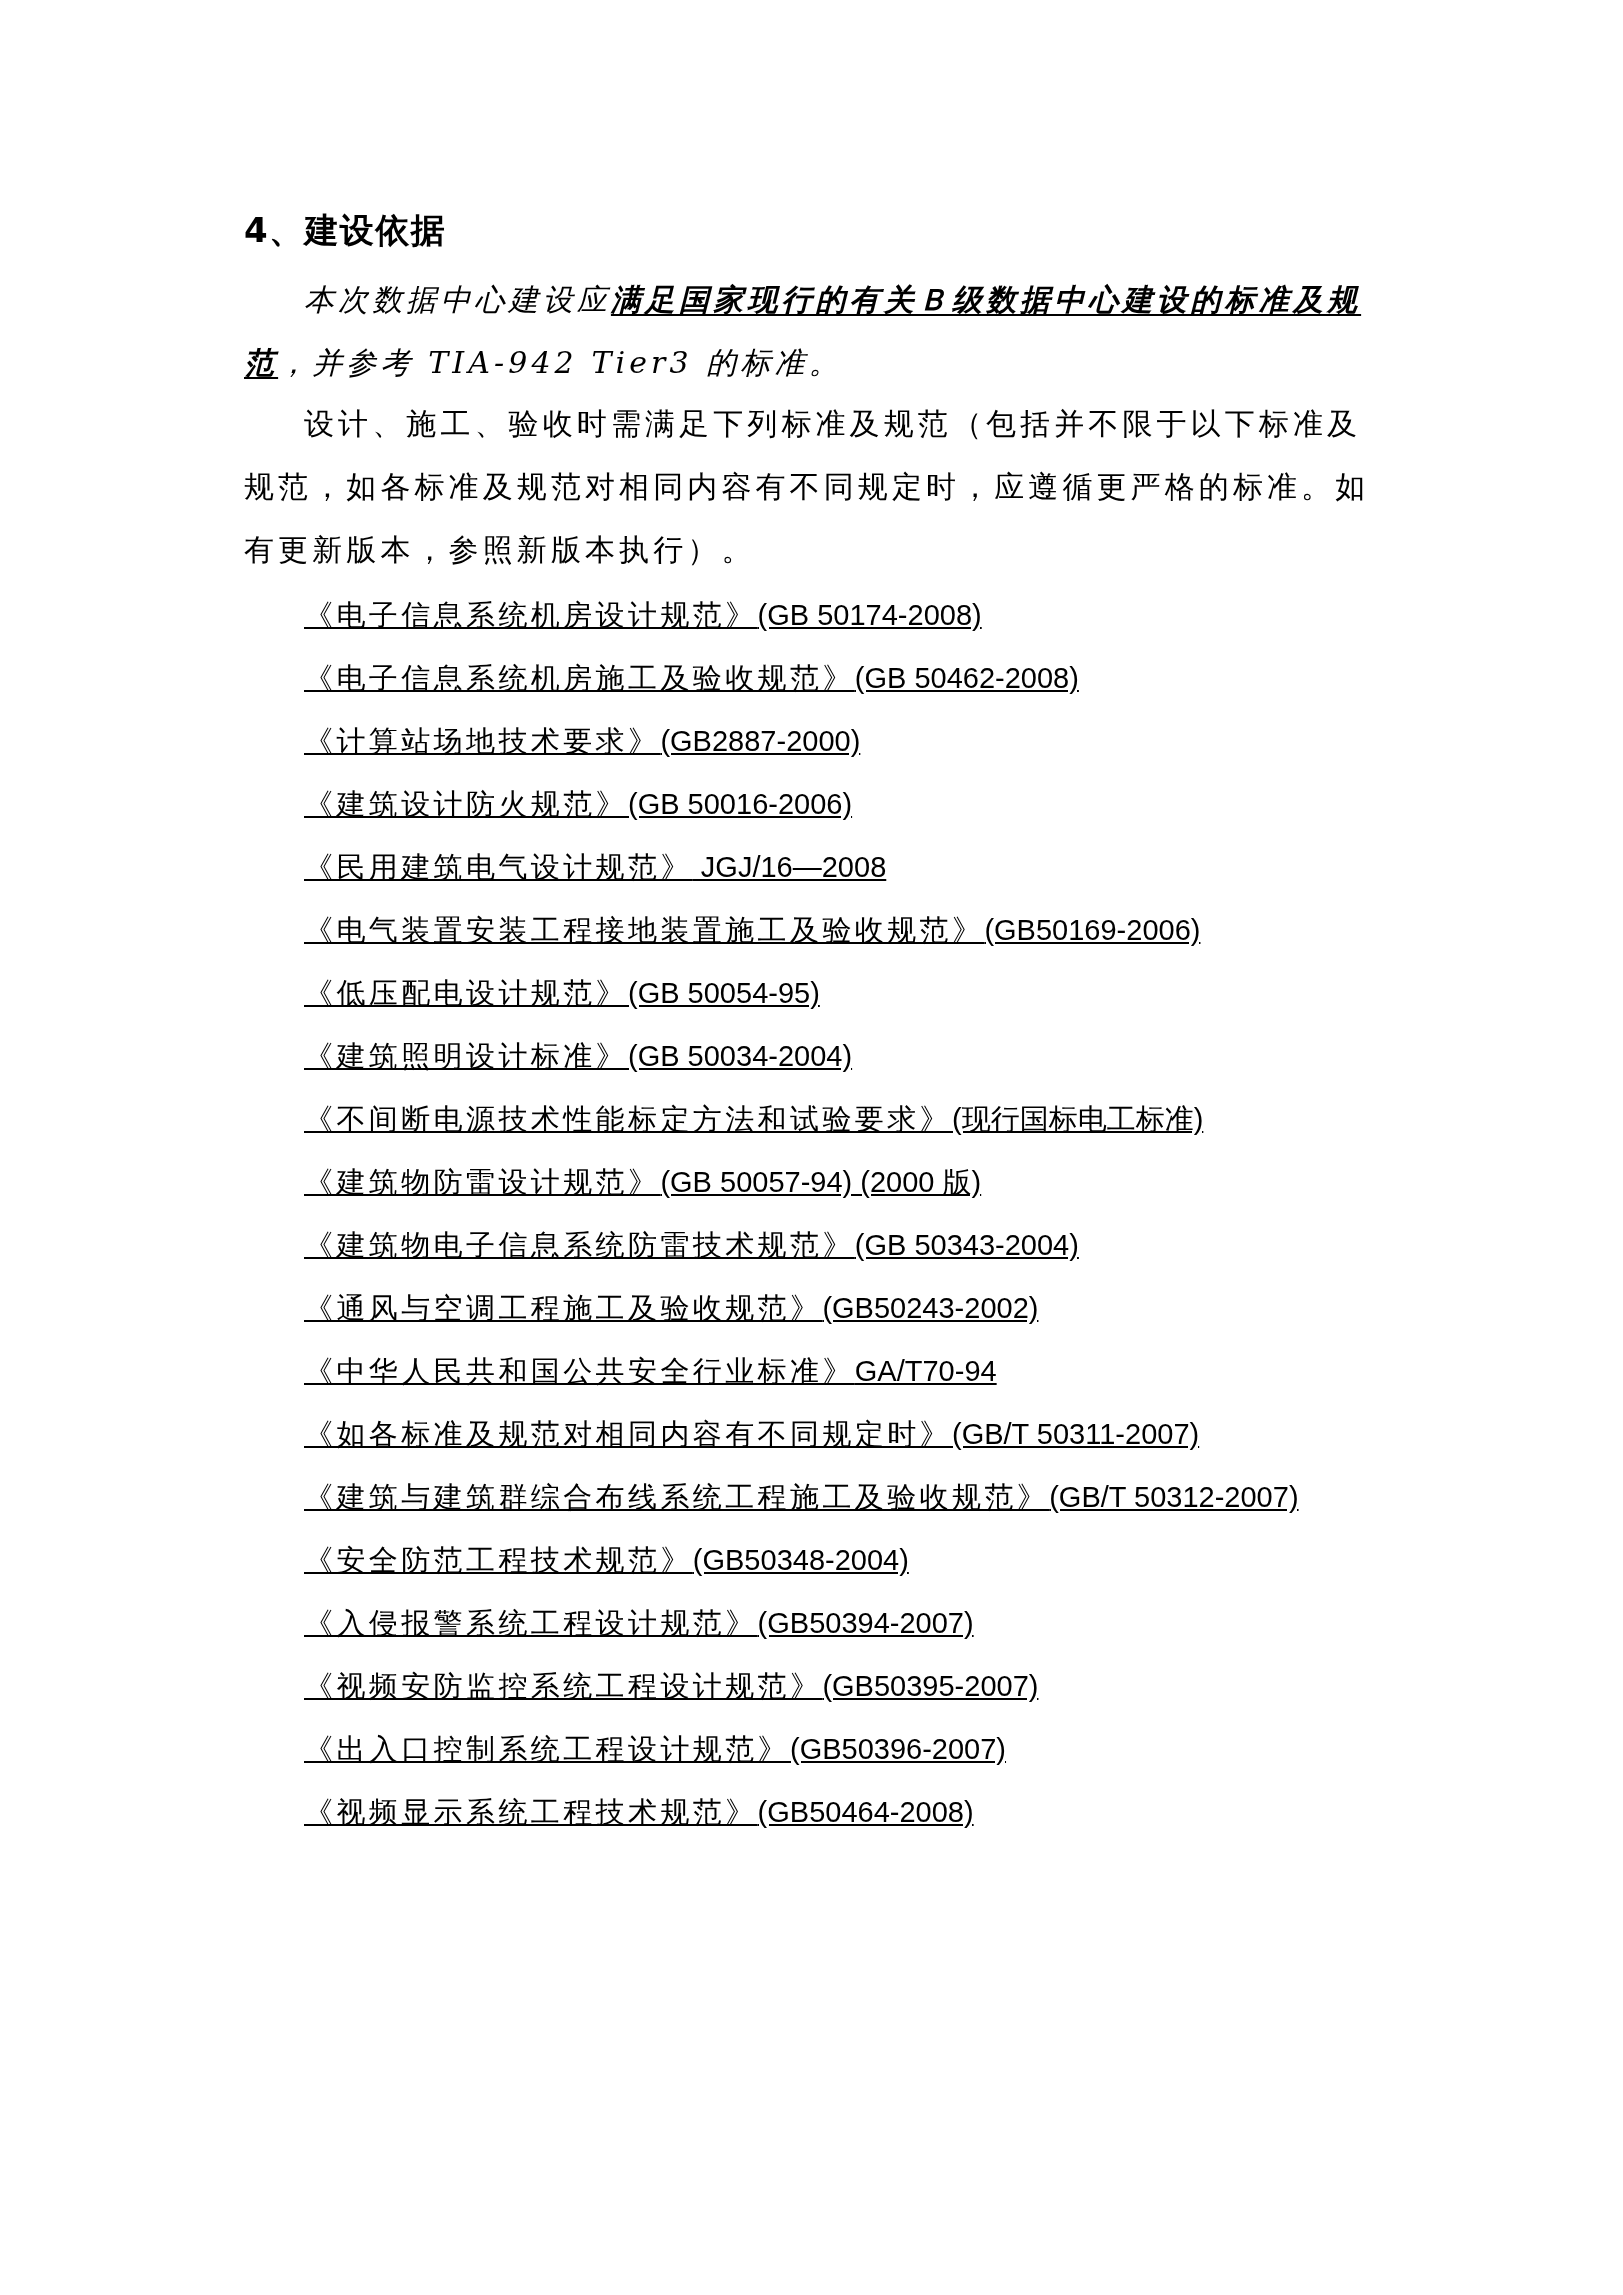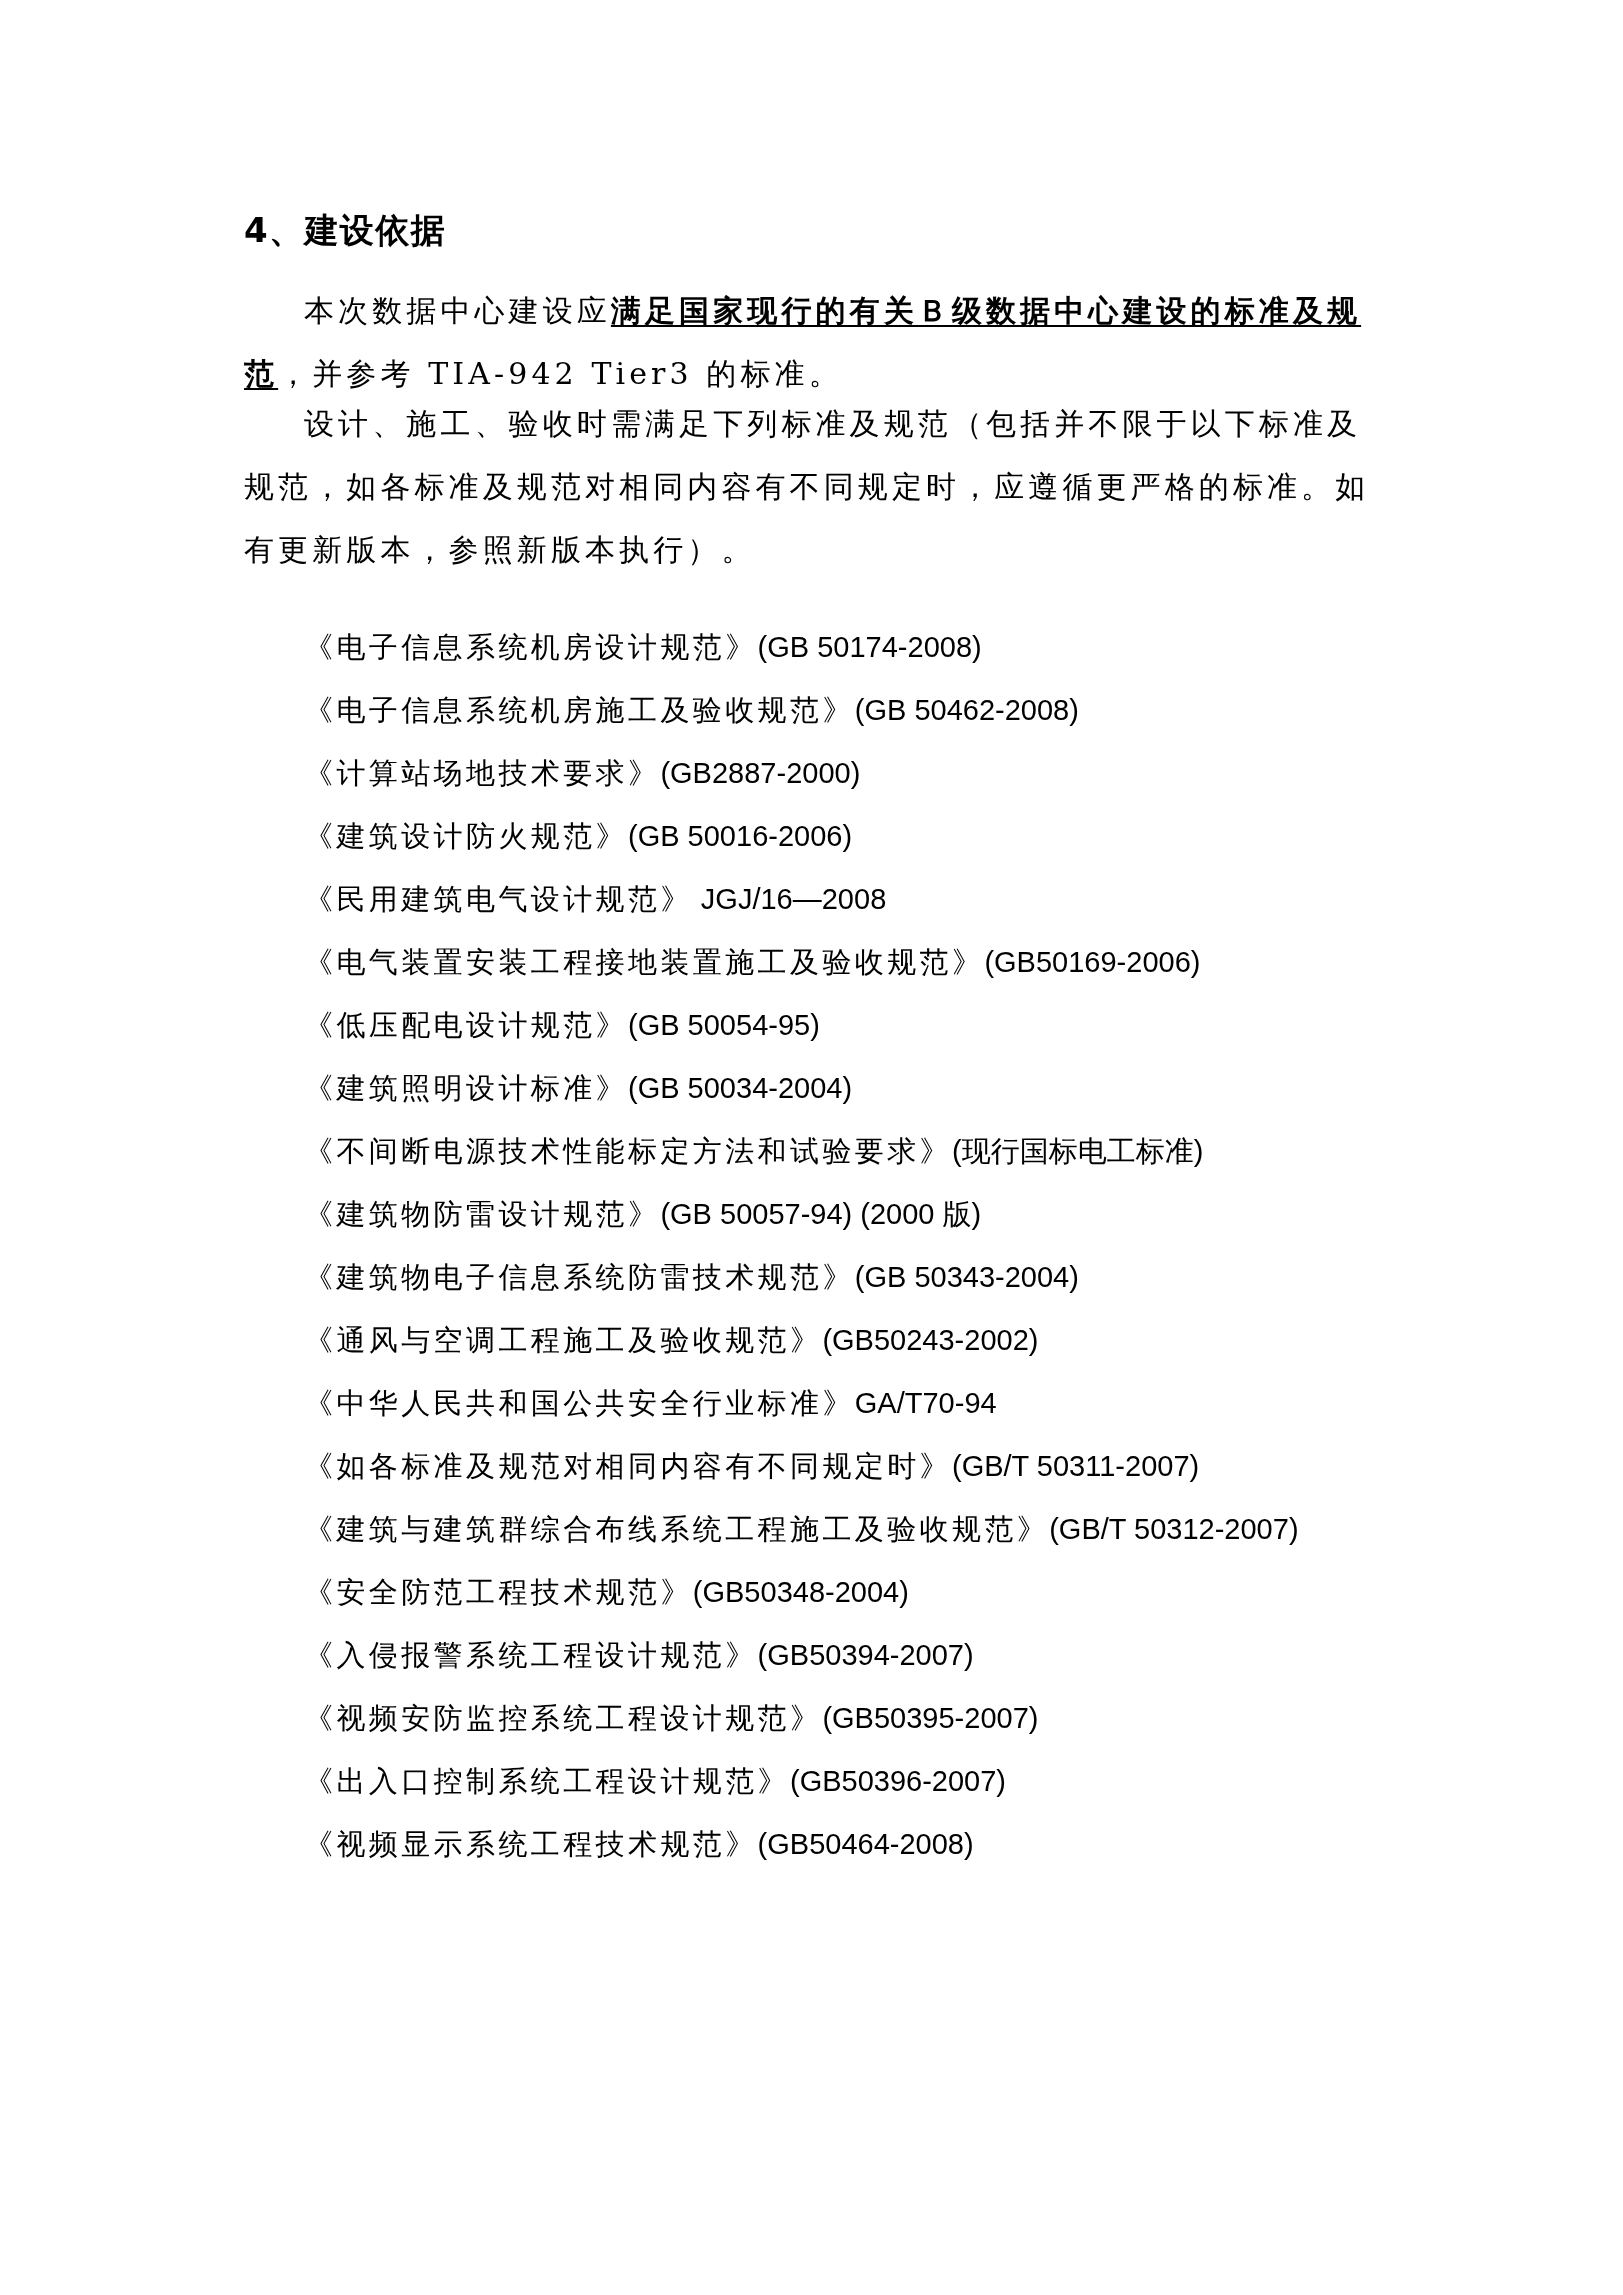--- a/index.html
+++ b/index.html
@@ -5,23 +5,23 @@
   html, body { margin: 0; padding: 0; background: #ffffff; }
   body { width: 1623px; height: 2295px; position: relative; overflow: hidden;
          font-family: "DejaVu Serif", "Liberation Serif", serif; color: #000; }
   .page { position: absolute; left: 0; top: 0; width: 1623px; height: 2295px; background: #fff; border-radius: 10px; }
   .heading { position: absolute; left: 244px; top: 208px; font-size: 34px; font-weight: bold;
              font-family: "DejaVu Sans", "Liberation Sans", sans-serif; letter-spacing: 1.4px; }
   .para { position: absolute; left: 244px; width: 1139px; font-size: 30px; line-height: 63px;
           letter-spacing: 4.1px; }
   .para .indent { display: inline-block; width: 60px; }
   .para u { text-decoration: underline; text-decoration-thickness: 2px; text-underline-offset: 4.1px; font-weight: bold; }
-  .p1 { top: 279px; }
+  .p1 { top: 268px; font-style: italic; }
   .p2 { top: 392px; }
-  .list { position: absolute; left: 304px; top: 616px; margin: 0; padding: 0; list-style: none; }
+  .list { position: absolute; left: 304px; top: 584px; margin: 0; padding: 0; list-style: none; text-decoration: underline; }
   .list li { font-size: 29px; line-height: 63px; letter-spacing: 3.4px; white-space: nowrap; }
   .list .code { letter-spacing: 0px; font-family: "Liberation Sans", "DejaVu Sans", sans-serif; }
 </style>
 </head>
 <body>
 
 <div class="page">
   <div class="heading">4、建设依据</div>
 
   <div class="para p1">

